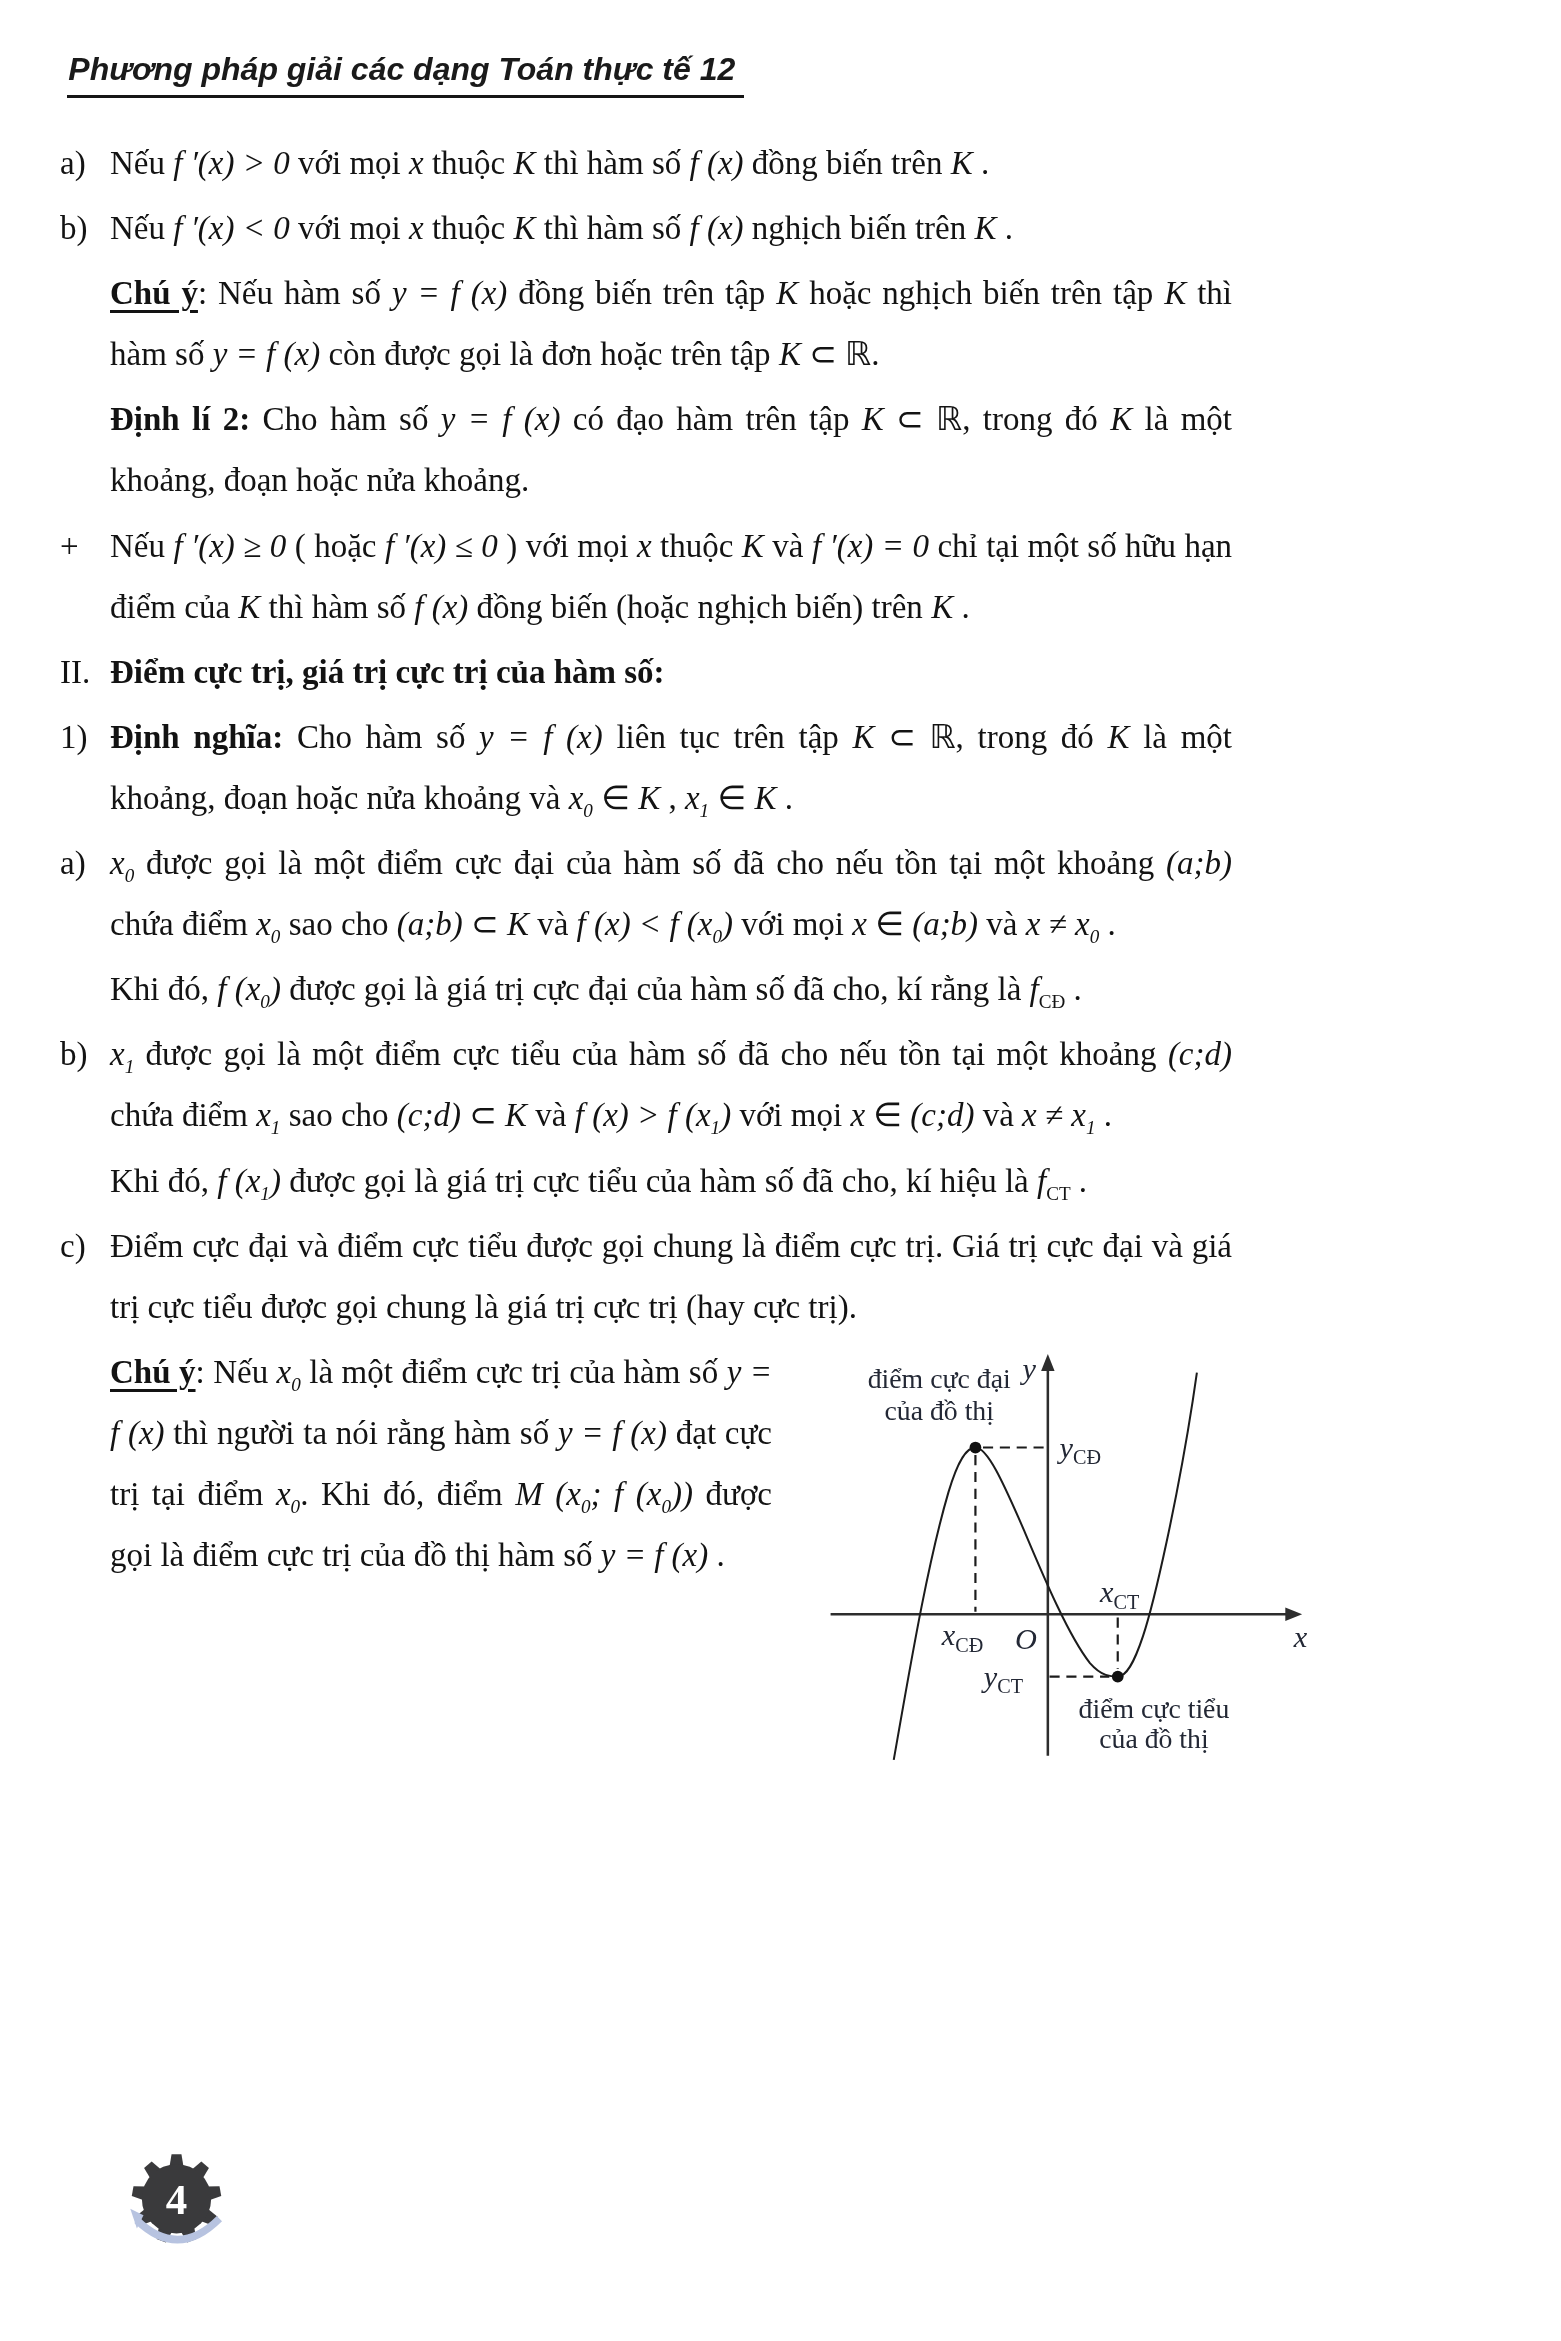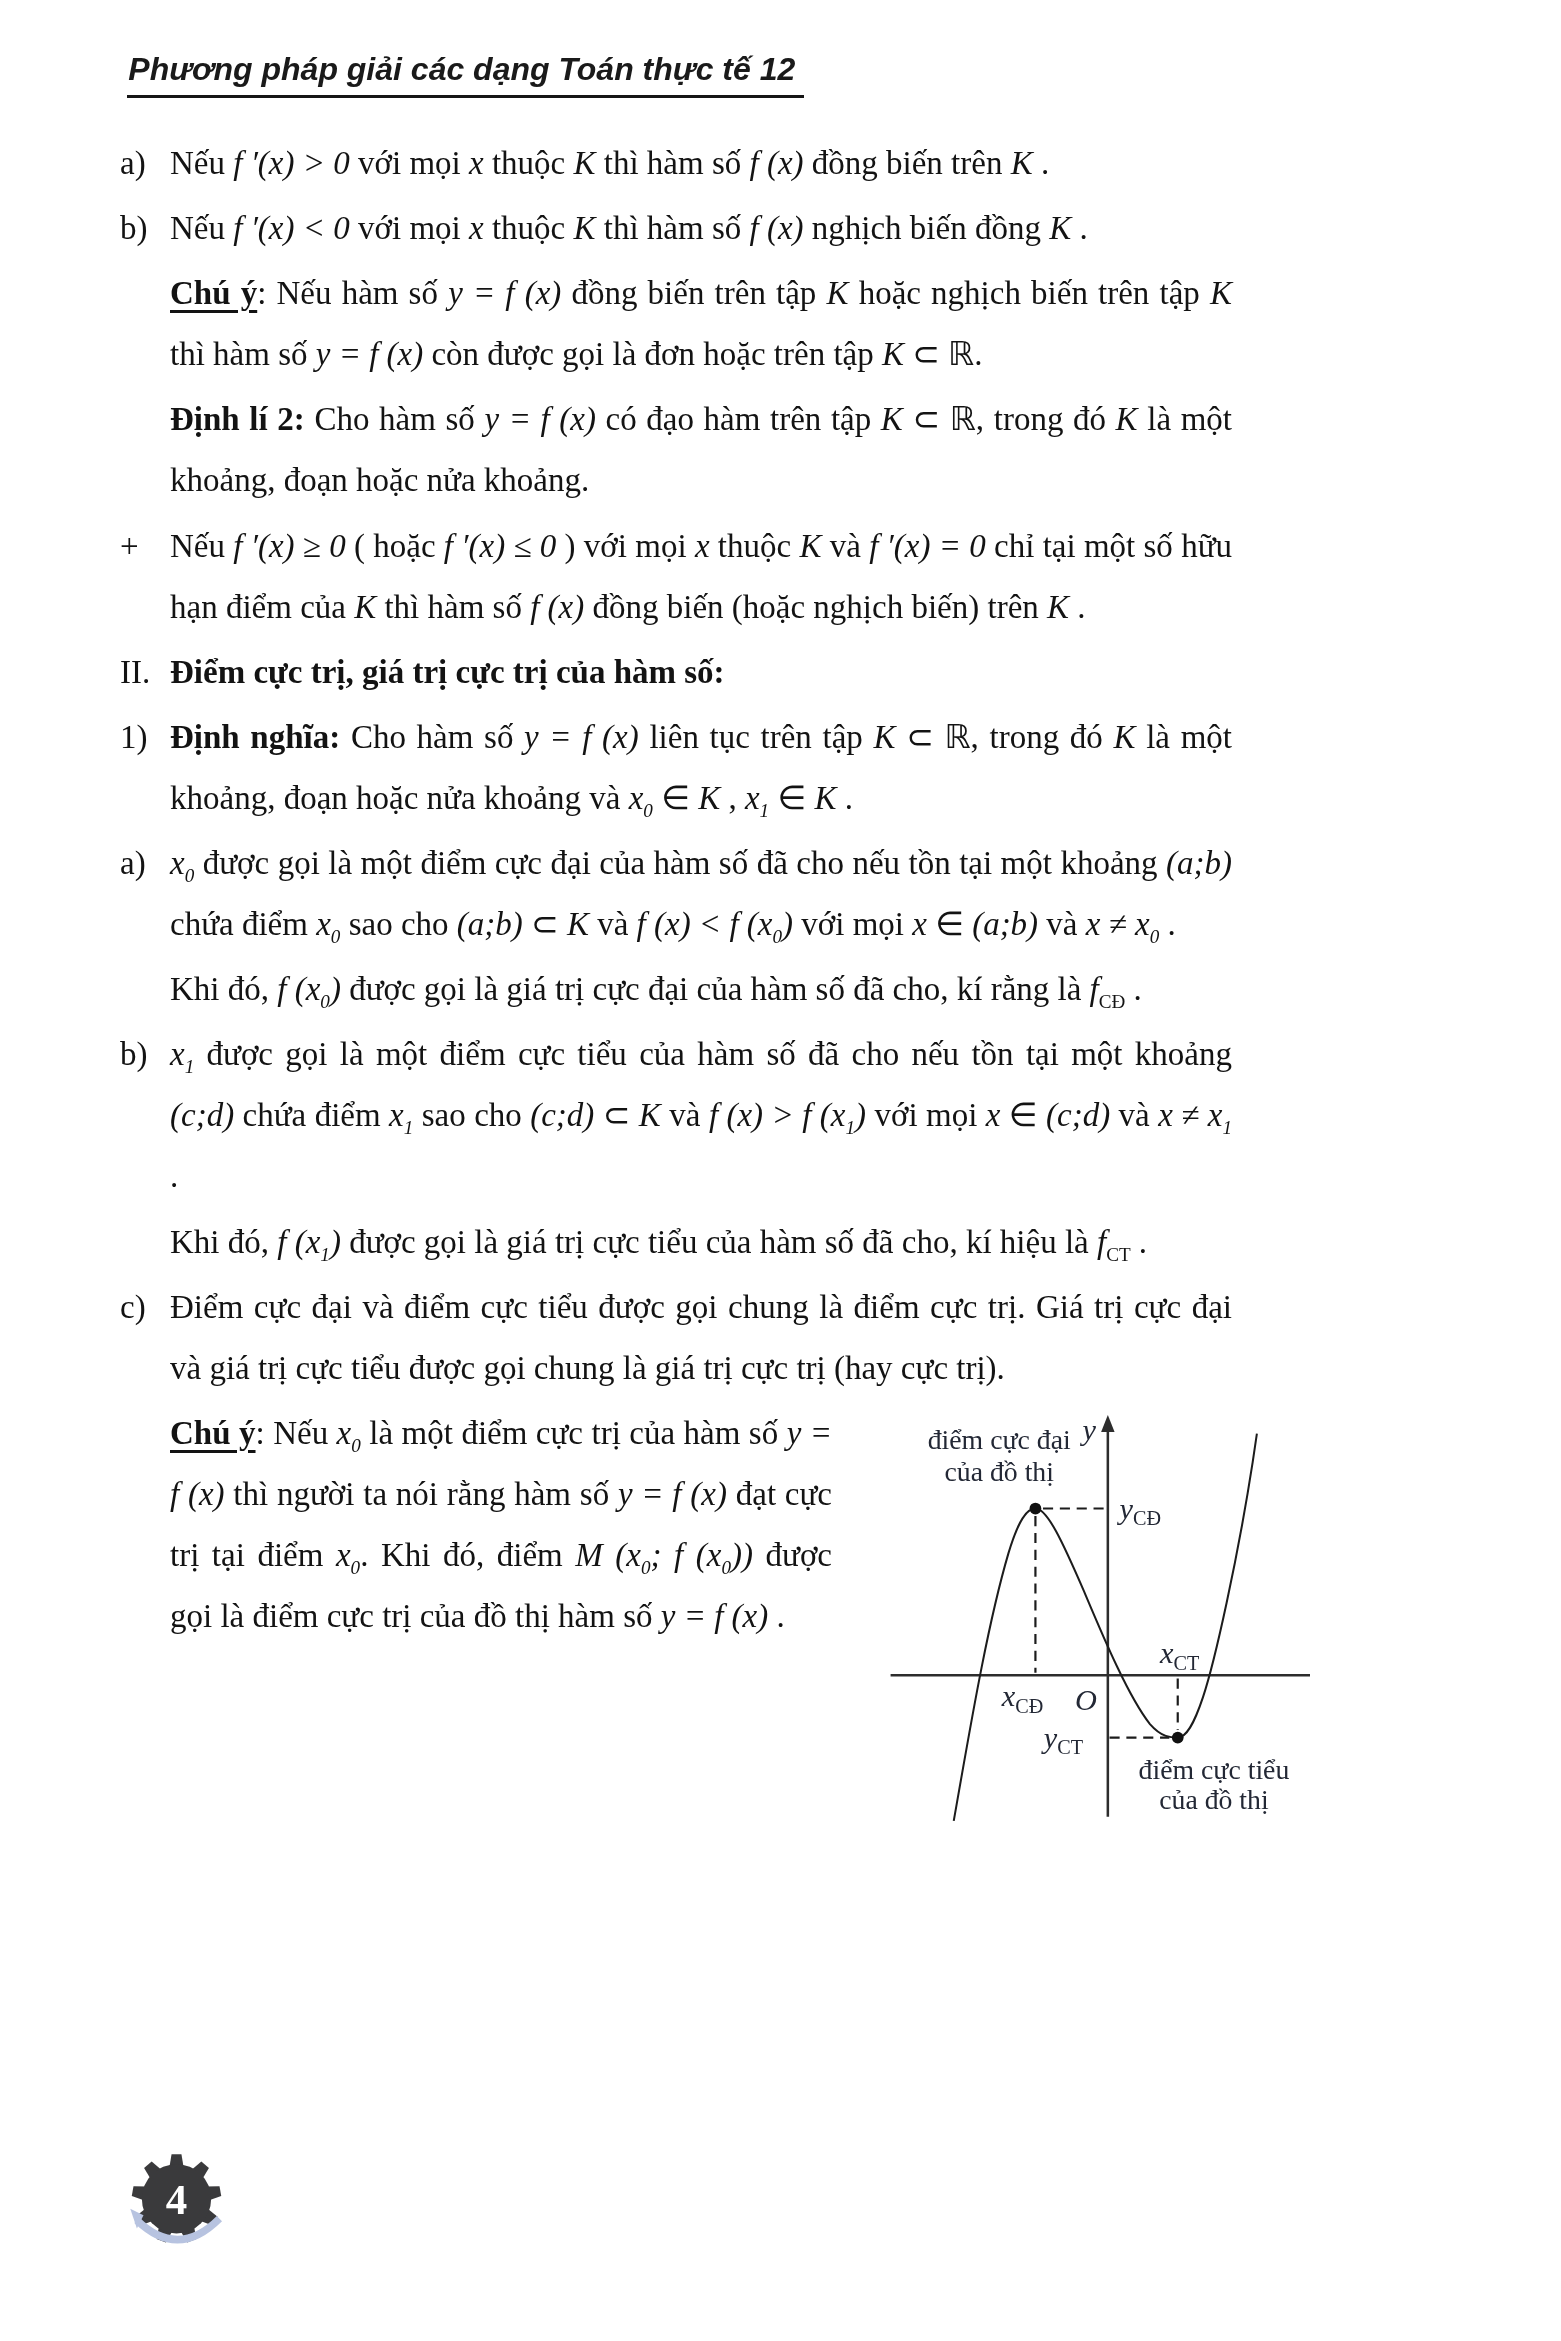--- a/index.html
+++ b/index.html
@@ -1,18 +1,18 @@
 <!DOCTYPE html>
 <html lang="vi" style="font-size:13.2px"><head>
 <meta charset="utf-8">
 <style>
   html,body{margin:0;padding:0;background:#ffffff;}
   .page{
     width:1310px;height:2342px;background:#ffffff;position:relative;
-    box-sizing:border-box;padding:43px 78px 0 120px;
+    box-sizing:border-box;padding:43px 78px 0 60px;
     font-family:"Liberation Serif",serif;color:#131313;overflow:hidden;
   }
   .header-title{
     font-family:"Liberation Sans",sans-serif;
     font-style:italic;font-weight:bold;font-size:32px;color:#1a1a1a;
     display:inline-block;border-bottom:3.3px solid #151515;
     padding:0 8.3px 6.6px 1.7px;margin:8.3px 0 35px 6.6px;
   }
   .content{font-size:33px;line-height:1.85;}
   .para{display:flex;margin:0 0 4.1px 0;}
@@ -38,21 +38,21 @@
 
   <div class="header-title">Phương pháp giải các dạng Toán thực tế 12</div>
 
   <div class="content">
     <div class="para">
       <span class="marker">a)</span>
       <span class="ptext"><span>Nếu </span><span class="mi">f ′(x) &gt; 0</span><span> với mọi </span><span class="mi">x</span><span> thuộc </span><span class="mi">K</span><span> thì hàm số </span><span class="mi">f (x)</span><span> đồng biến trên </span><span class="mi">K</span><span> .</span></span>
     </div>
     <div class="para">
       <span class="marker">b)</span>
-      <span class="ptext"><span>Nếu </span><span class="mi">f ′(x) &lt; 0</span><span> với mọi </span><span class="mi">x</span><span> thuộc </span><span class="mi">K</span><span> thì hàm số </span><span class="mi">f (x)</span><span> nghịch biến đồng </span><span class="mi">K</span><span> .</span></span>
+      <span class="ptext"><span>Nếu </span><span class="mi">f ′(x) &lt; 0</span><span> với mọi </span><span class="mi">x</span><span> thuộc </span><span class="mi">K</span><span> thì hàm số </span><span class="mi">f (x)</span><span> nghịch biến trên </span><span class="mi">K</span><span> .</span></span>
     </div>
     <div class="para">
       <span class="marker"></span>
       <span class="ptext"><span class="bd un">Chú ý</span><span>: Nếu hàm số </span><span class="mi">y = f (x)</span><span> đồng biến trên tập </span><span class="mi">K</span><span> hoặc nghịch biến trên tập </span><span class="mi">K</span><span> thì hàm số </span><span class="mi">y = f (x)</span><span> còn được gọi là đơn hoặc trên tập </span><span class="mi">K</span><span> ⊂ ℝ.</span></span>
     </div>
     <div class="para">
       <span class="marker"></span>
       <span class="ptext"><span class="bd">Định lí 2:</span><span> Cho hàm số </span><span class="mi">y = f (x)</span><span> có đạo hàm trên tập </span><span class="mi">K</span><span> ⊂ ℝ, trong đó </span><span class="mi">K</span><span> là một khoảng, đoạn hoặc nửa khoảng.</span></span>
     </div>
     <div class="para">

